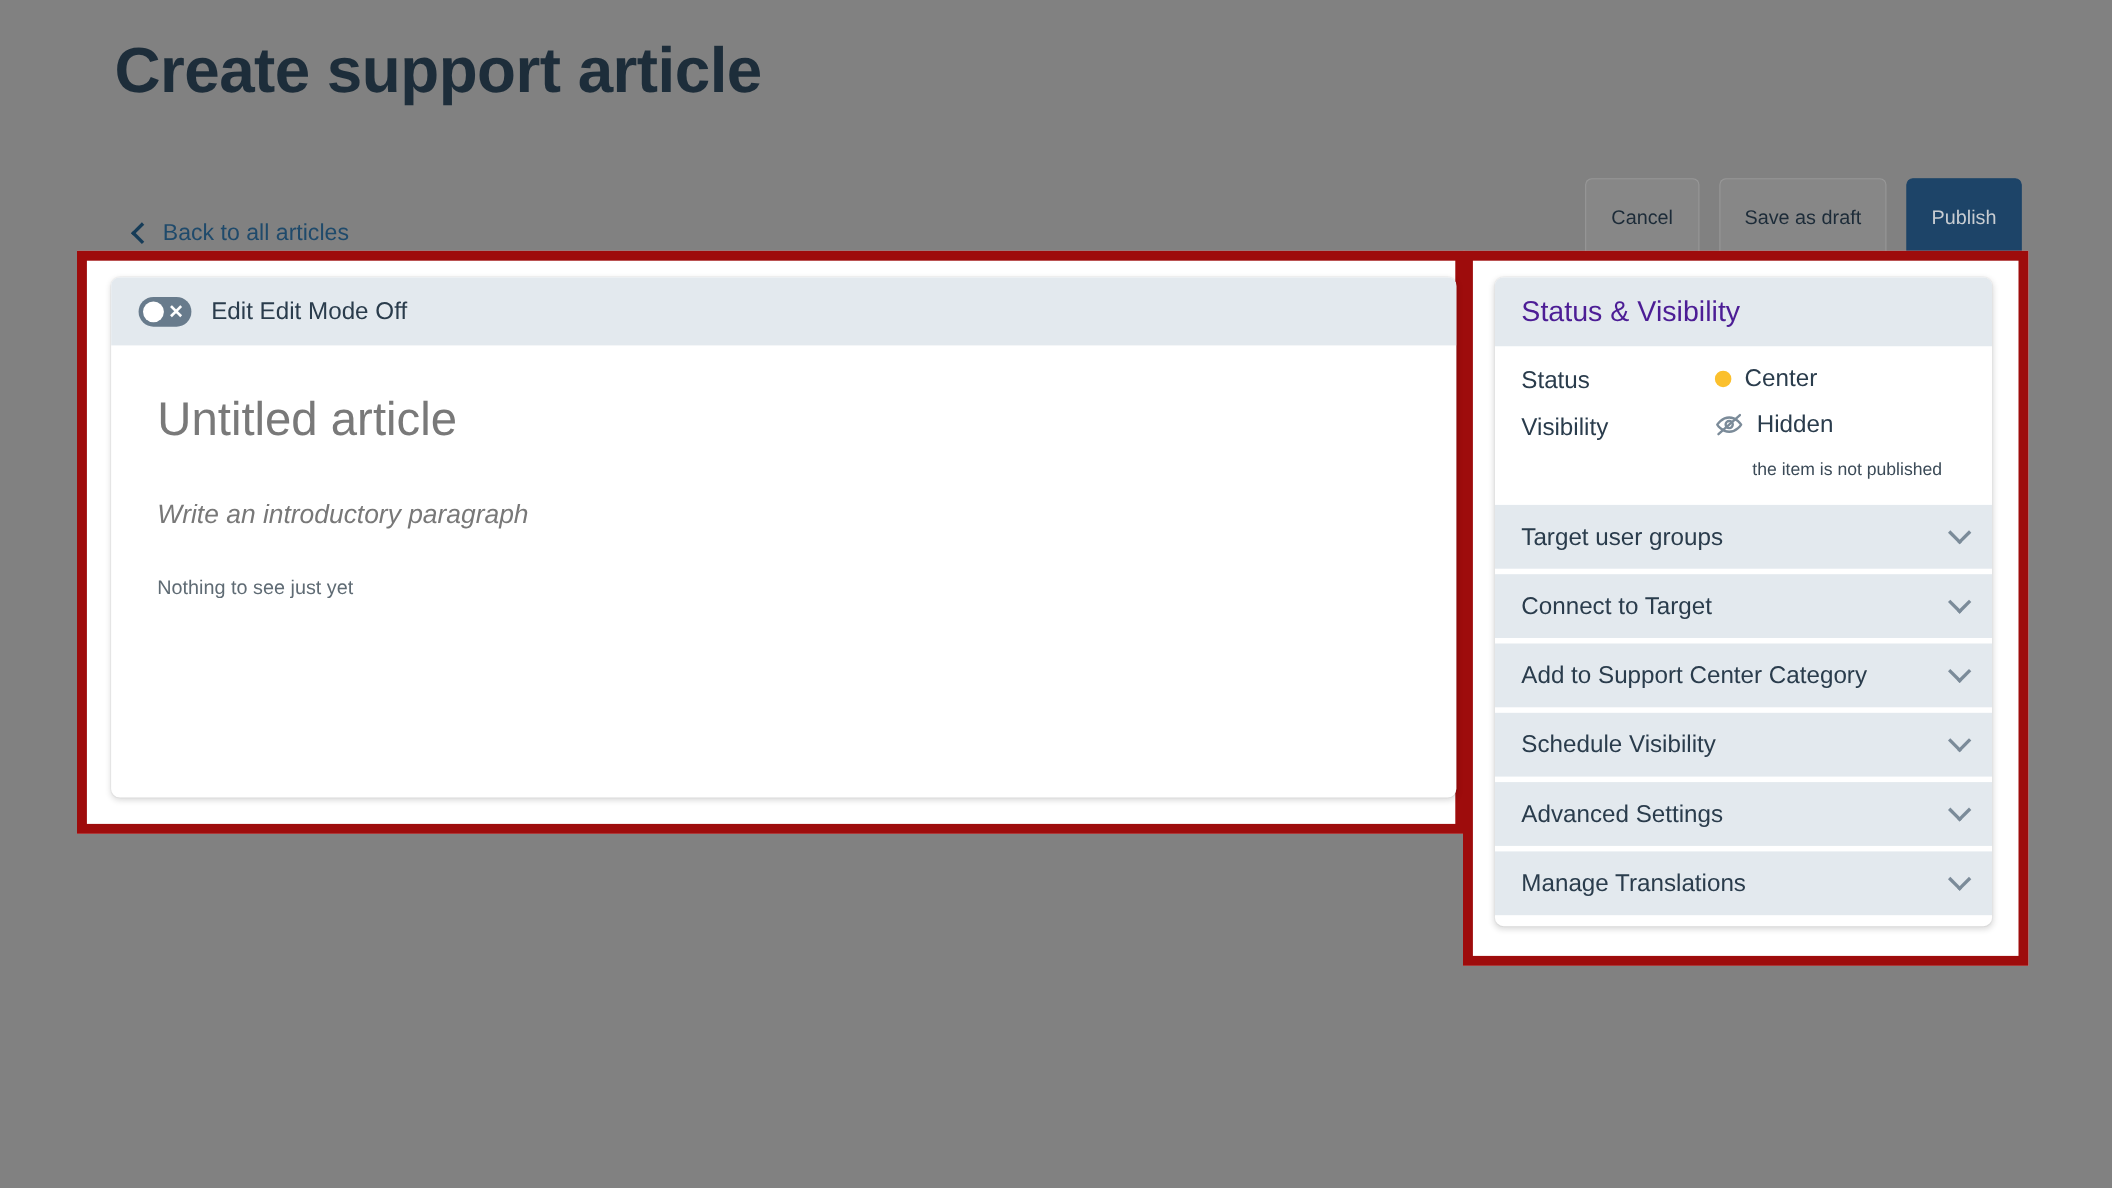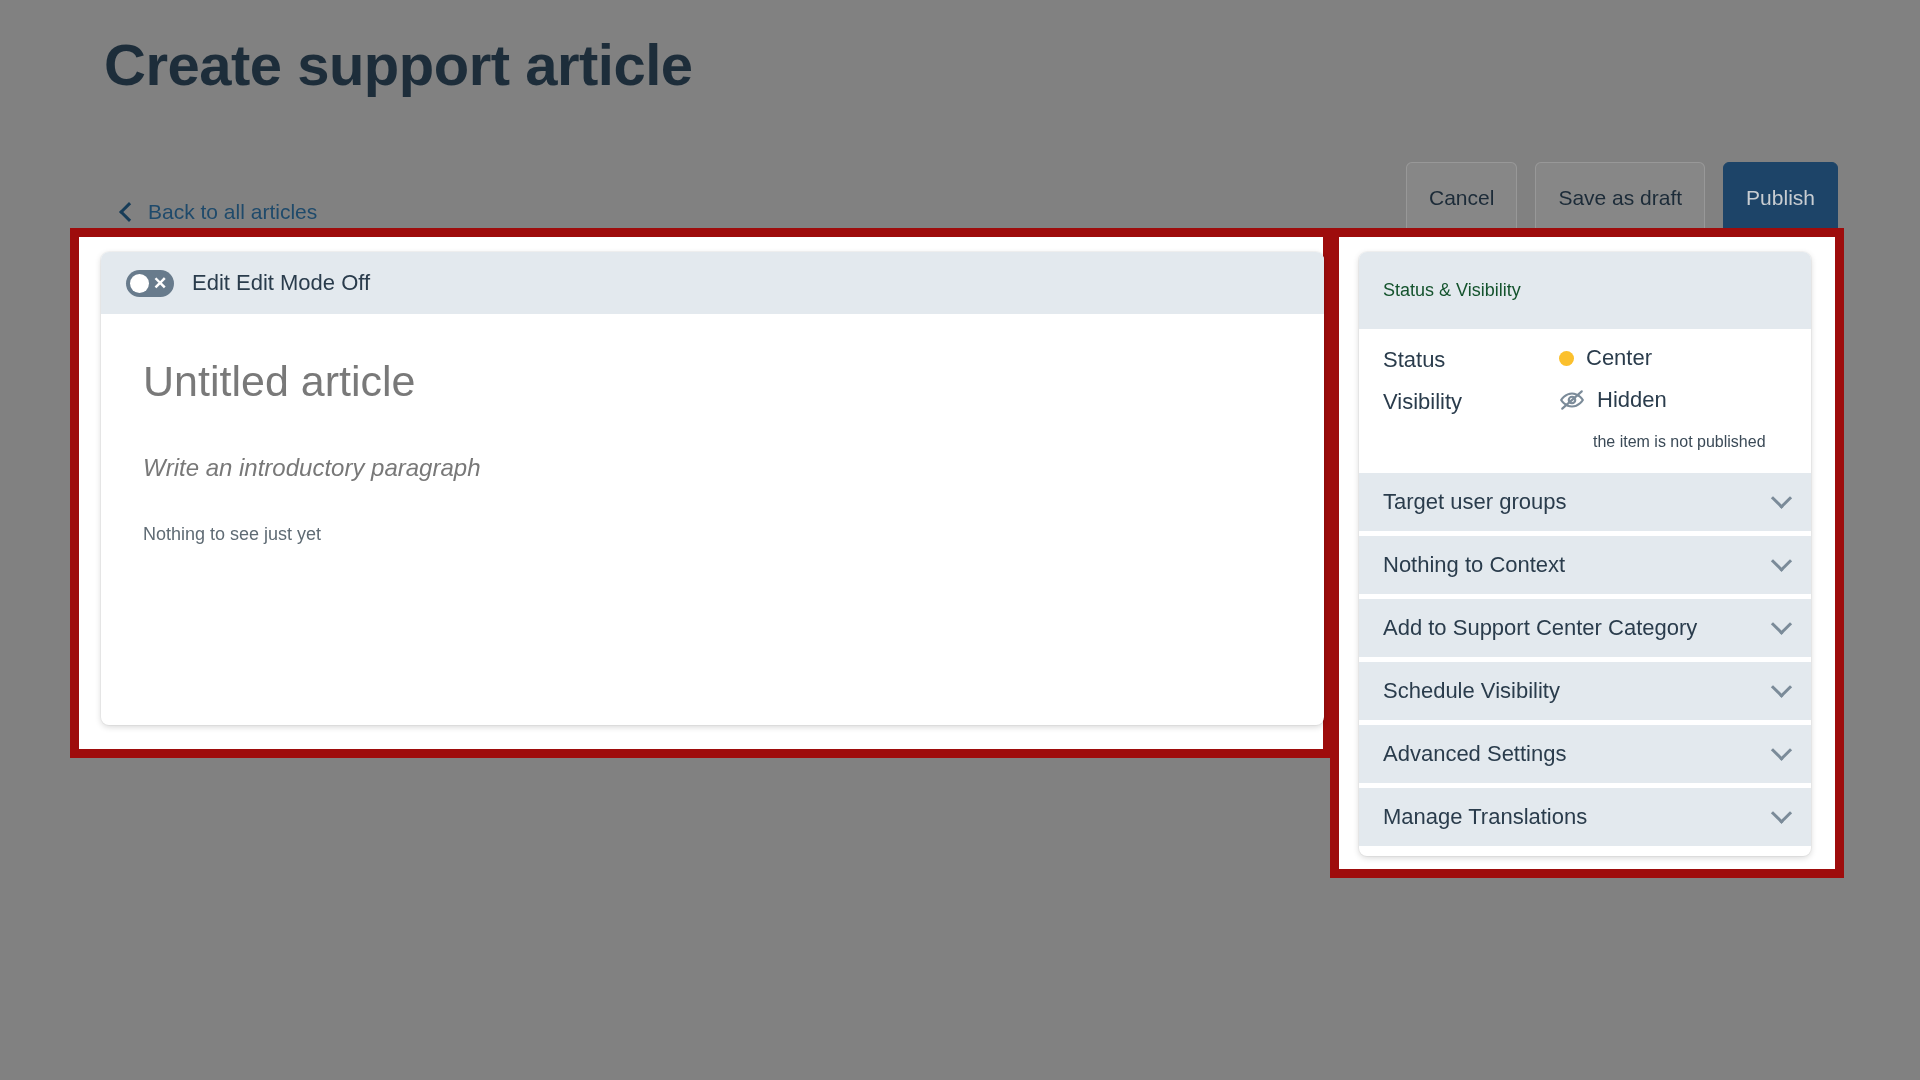--- a/index.html
+++ b/index.html
@@ -52,21 +52,21 @@
     gap: 18px;
   }
   .btn {
     height: 72px;
     min-width: 104px;
     padding: 0 22px;
     border-radius: 6px;
     border: 1px solid rgba(255,255,255,0.14);
     background: rgba(255,255,255,0.055);
     color: #1c2b38;
-    font-size: 21px;
+    font-size: 18px;
     display: flex;
     align-items: center;
     justify-content: center;
     cursor: pointer;
     white-space: nowrap;
   }
   .btn.primary {
     background: #1d4468;
     border-color: #1d4468;
     color: #c8cdd2;
@@ -162,23 +162,23 @@
     width: 452px;
     background: #fff;
     border-radius: 8px;
     box-shadow: 0 2px 6px rgba(0,0,0,0.16), 0 0 0 1px rgba(0,0,0,0.03);
     overflow: hidden;
     z-index: 4;
     padding-bottom: 10px;
   }
   .panel-header {
     background: #e3e9ee;
-    padding: 28px 24px;
-    font-size: 18px;
-    color: #14532d;
+    padding: 16px 24px;
+    font-size: 26px;
+    color: #4c1d95;
   }
   .panel-body { padding: 16px 24px 22px 24px; background: #fff; }
   .kv-row {
     display: flex;
     align-items: flex-start;
     margin-bottom: 14px;
   }
   .kv-row:last-child { margin-bottom: 0; }
   .kv-key {
     width: 176px;
@@ -297,21 +297,21 @@
       </div>
     </div>
   </div>
 
   <div class="accordion">
     <div class="acc-item">
       <span>Target user groups</span>
       <span class="chev-down"></span>
     </div>
     <div class="acc-item">
-      <span>Nothing to Context</span>
+      <span>Connect to Target</span>
       <span class="chev-down"></span>
     </div>
     <div class="acc-item">
       <span>Add to Support Center Category</span>
       <span class="chev-down"></span>
     </div>
     <div class="acc-item">
       <span>Schedule Visibility</span>
       <span class="chev-down"></span>
     </div>

